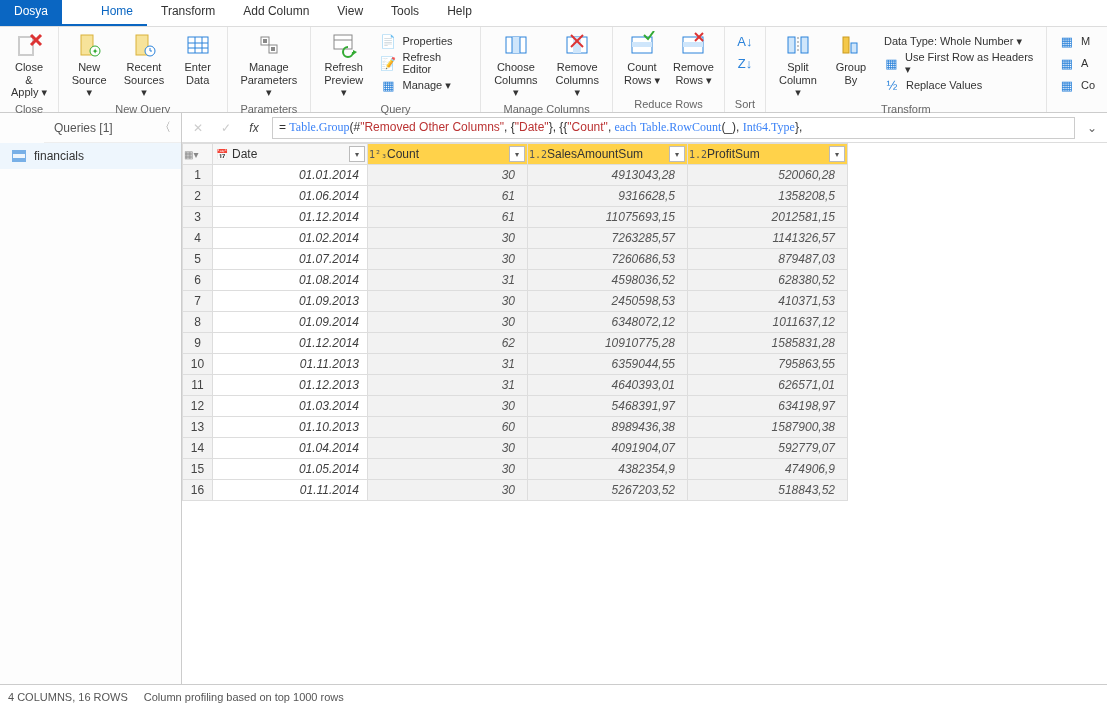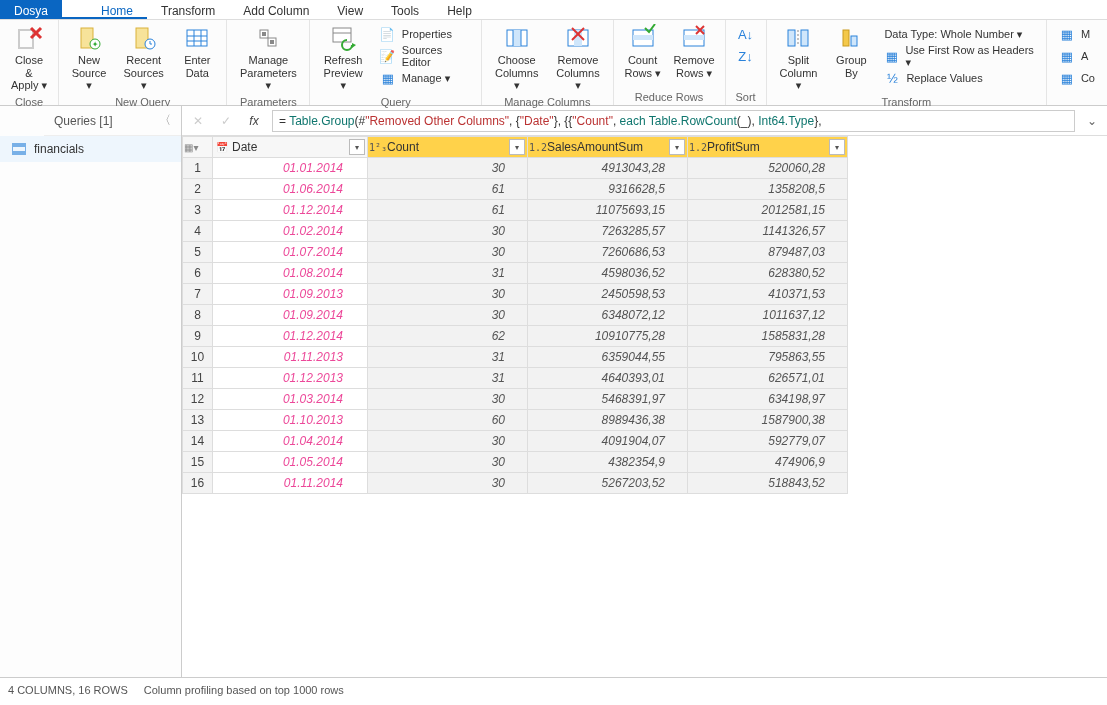--- a/index.html
+++ b/index.html
@@ -1,17 +1,17 @@
 <!DOCTYPE html>
 <html><head>
 <meta charset="utf-8">
 <style>
   * { box-sizing: border-box; font-family: "Segoe UI", Arial, sans-serif; }
   body { margin:0; padding:0; width:1107px; height:705px; background:#fff; overflow:hidden; font-size:12px; color:#333; }
-  .menu-bar { display:flex; height:20px; border-bottom:1px solid #ddd; }
+  .menu-bar { display:flex; height:27px; border-bottom:1px solid #ddd; }
   .menu-item { padding:4px 14px; cursor:pointer; color:#333; }
   .menu-item.file { background:#0a66c2; color:#fff; }
   .menu-item.active { border-bottom:2px solid #0a66c2; color:#0a66c2;padding-left:39px; }
   .ribbon { display:flex; height:86px; border-bottom:1px solid #ccc; background:#fcfcfc; }
   .ribbon-group { display:flex; flex-direction:column; justify-content:space-between; border-right:1px solid #e5e5e5; padding:2px 4px 0 4px; }
   .ribbon-group-label { text-align:center; font-size:11px; color:#666; padding:2px 0; }
   .rg-top { display:flex; align-items:flex-start; }
   .big-btn { display:flex; flex-direction:column; align-items:center; justify-content:flex-start; padding:2px 6px; min-width:50px; text-align:center; font-size:11px; color:#333; line-height:1.15; cursor:pointer; }
   .big-btn .ic { width:28px; height:28px; margin-bottom:2px; display:flex; align-items:center; justify-content:center; font-size:20px; color:#2a82da; }
   .small-list { display:flex; flex-direction:column; gap:2px; padding:2px 4px; }
@@ -29,29 +29,29 @@
   .fx-expand { width:18px; text-align:center; color:#666; cursor:pointer; }
   .grid { flex:1; overflow:auto; }
   table.data { border-collapse:collapse; table-layout:fixed; }
   table.data th, table.data td { border:1px solid #ddd; height:21px; font-size:12px; }
   table.data th { background:#f7f7f7; font-weight:normal; text-align:left; position:relative; }
   table.data th.sel { background:#ffd24a; }
   table.data th .type-ic { display:inline-block; width:18px; text-align:center; font-size:10px; color:#2a7; font-family:Consolas,monospace; }
   table.data th.sel .type-ic { color:#555; }
   table.data th .hfilter { position:absolute; right:2px; top:2px; width:16px; height:16px; border:1px solid #bbb; background:#fff; font-size:8px; display:flex; align-items:center; justify-content:center; color:#555; cursor:pointer;}
   table.data td.rownum { background:#f3f3f3; text-align:center; color:#444; width:30px; }
-  table.data td.val { text-align:right; padding-right:22px; font-style:italic; color:#555; background:#f2f2f2;}
-  table.data td.date { text-align:right; padding-right:24px; font-style:italic; color:#ec4899; background:#fff; }
+  table.data td.val { text-align:right; padding-right:12px; font-style:italic; color:#555; background:#f2f2f2;}
+  table.data td.date { text-align:right; padding-right:8px; font-style:italic; color:#404040; background:#fff; }
   th.corner { width:30px; background:#f3f3f3; }
   th.col-date { width:155px; border-top:3px solid #17a673; }
   th.col-count { width:160px; border-top:3px solid #17a673; }
   th.col-sales { width:160px; border-top:3px solid #17a673; }
   th.col-profit { width:160px; border-top:3px solid #17a673; }
   .status-bar { height:24px; border-top:1px solid #ccc; display:flex; align-items:center; padding:0 8px; gap:16px; font-size:11px; color:#555; }
-  .m-kw  { color:#0f766e; }
+  .m-kw  { color:#3b82f6;font-family:Liberation Serif, serif; }
   .m-str { color:#b33; }
   svg { display:block; }
 </style>
 </head>
 <body>
 
 <div class="menu-bar">
   <div class="menu-item file">Dosya</div>
   <div class="menu-item active">Home</div>
   <div class="menu-item">Transform</div>
@@ -154,21 +154,21 @@
         <span style="white-space:pre-line">Refresh
 Preview ▾</span>
       </div>
       <div class="small-list">
         <div class="small-btn">
             <span class="ic-s">📄</span>
             <span>Properties</span>
           </div>
         <div class="small-btn">
             <span class="ic-s">📝</span>
-            <span>Sources Editor</span>
+            <span>Refresh Editor</span>
           </div>
         <div class="small-btn">
             <span class="ic-s">▦</span>
             <span>Manage ▾</span>
           </div>
       </div>
     </div>
     <div class="ribbon-group-label">Query</div>
   </div>
 

